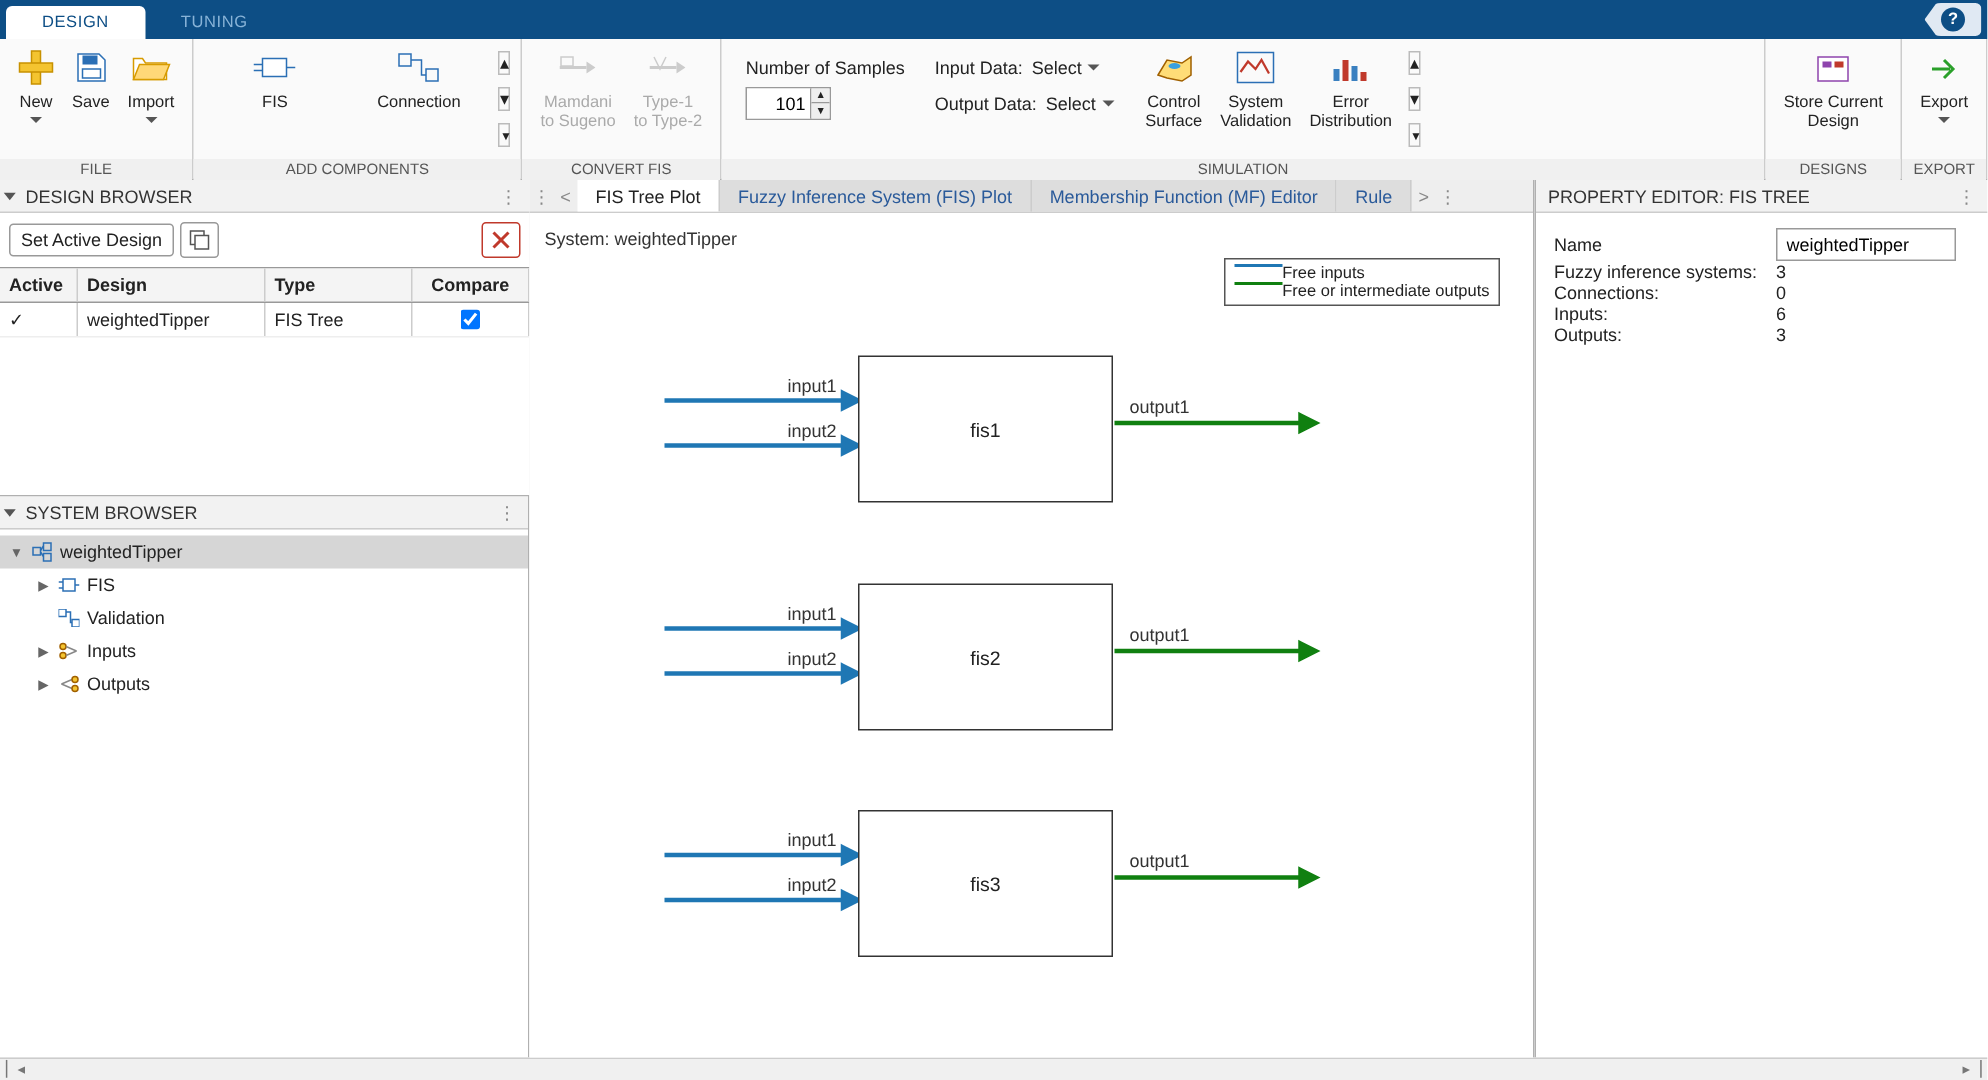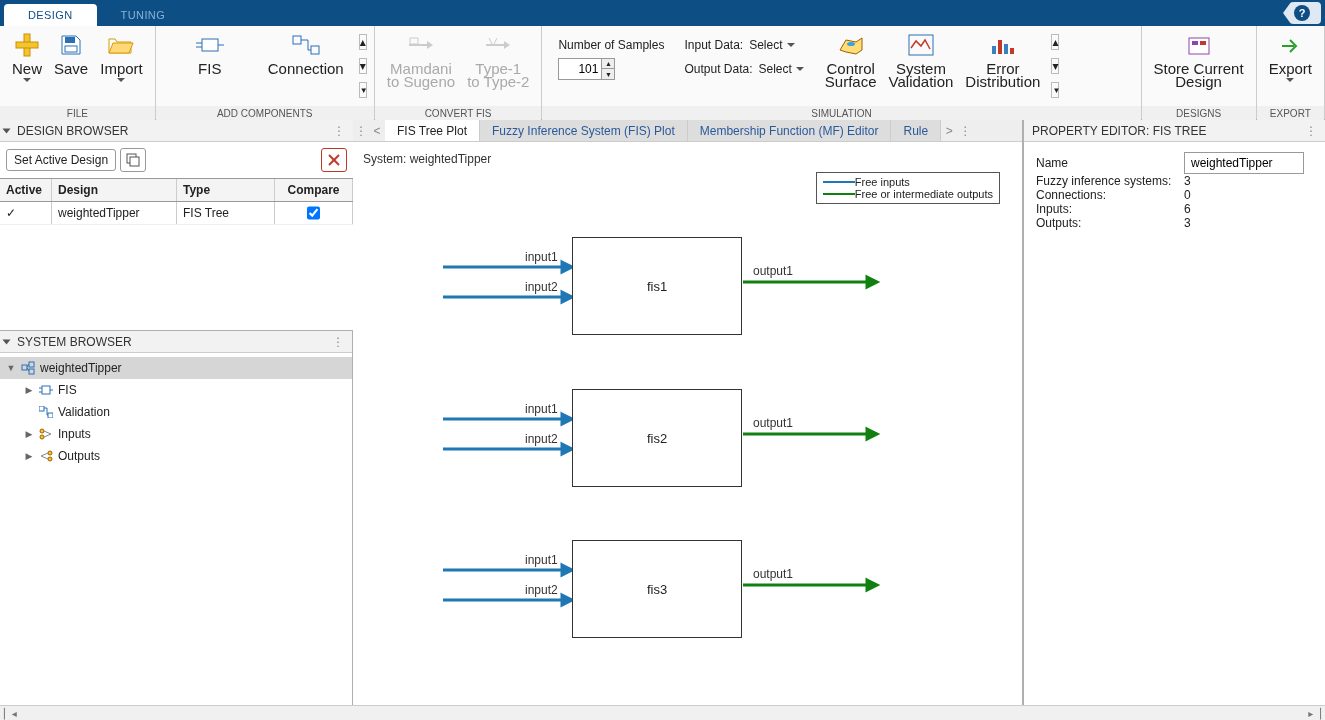--- a/index.html
+++ b/index.html
@@ -10,21 +10,21 @@
 .top-tab.active{background:#fff;color:#0d4e85;border-radius:4px 4px 0 0}
 .help-badge{position:absolute;right:4px;top:2px;width:38px;height:22px;background:#e0e9f3;border-radius:11px 4px 4px 11px;display:flex;align-items:center;justify-content:center;clip-path:polygon(8px 0,100% 0,100% 100%,8px 100%,0 50%)}
 .help-badge span{width:16px;height:16px;border-radius:50%;background:#0d4e85;color:#fff;display:flex;align-items:center;justify-content:center;font-size:11px;font-weight:bold}
 
 .toolstrip{display:flex;border-bottom:1px solid #b0b0b0;background:#fafafa;height:94px}
 .grp{display:flex;flex-direction:column;border-right:1px solid #ccc}
 .grp-row{display:flex;align-items:flex-start;flex:1;padding:4px 6px}
 .grp-label{height:16px;line-height:16px;text-align:center;font-size:10px;color:#555;background:#f0f0f0}
 .btn{display:flex;flex-direction:column;align-items:center;justify-content:flex-start;padding:0 6px;cursor:pointer;height:72px}
 .btn .ic{height:30px;display:flex;align-items:center;justify-content:center}
-.btn .lbl{font-size:15px;text-align:center;line-height:13px;padding-top:2px;color:#222}
+.btn .lbl{font-size:11px;text-align:center;line-height:13px;padding-top:2px;color:#222}
 .btn.dropdown::after{content:"";border-left:4px solid transparent;border-right:4px solid transparent;border-top:4px solid #555;margin-top:3px}
 .btn.disabled .lbl{color:#aaa}
 .wide{min-width:96px}
 .sep-vert{width:1px;background:#ddd;margin:4px 2px}
 .dd-small{border:1px solid #bbb;display:flex;align-items:center;height:16px;margin:4px 1px;cursor:pointer}
 .dd-small span{width:6px;text-align:center}
 .sim-col{display:flex;flex-direction:column;padding:4px 10px;font-size:12px;gap:2px}
 .sim-row{display:flex;align-items:center;gap:6px;height:22px}
 .spinner{display:flex;align-items:center;border:1px solid #999;height:22px}
 .spinner input{width:42px;border:none;text-align:right;padding-right:3px;height:20px;font-size:12px}
@@ -62,21 +62,21 @@
 .indent1{padding-left:24px}
 
 #center{flex:1;min-width:0}
 .tabs{display:flex;align-items:center;background:#eee;border-bottom:1px solid #ccc;height:22px;font-size:12px;overflow:hidden}
 .tabs .navbtn{width:16px;text-align:center;color:#888;cursor:pointer}
 .tab{padding:0 12px;height:22px;line-height:22px;border-right:1px solid #ccc;background:#ddd;color:#2a5a9a;cursor:pointer;white-space:nowrap}
 .tab.active{background:#fff;font-weight:normal;color:#222}
 .plot-area{position:relative;flex:1;background:#fff;overflow:hidden}
 .plot-title{position:absolute;left:10px;top:10px;font-size:12px;color:#333}
 .legend{position:absolute;right:22px;top:30px;border:1px solid #555;background:#fff;padding:3px 6px;font-size:11px}
-.legend div{display:flex;align-items:center;gap:0}
+.legend div{display:flex;gap:0}
 .legend .sw{width:32px;height:2px}
 .fis-box{position:absolute;width:170px;height:98px;border:1px solid #333;background:#fff;display:flex;align-items:center;justify-content:center;font-size:13px}
 .lbltxt{position:absolute;font-size:12px;color:#333}
 
 #prop-editor{width:302px}
 .prop-body{padding:10px 12px;display:flex;flex-direction:column;font-size:12px}
 .prop-row{display:flex;align-items:center}
 .prop-row .pl{width:148px}
 .prop-row input{border:1px solid #999;padding:3px 6px;width:120px;font-size:12px}
 

